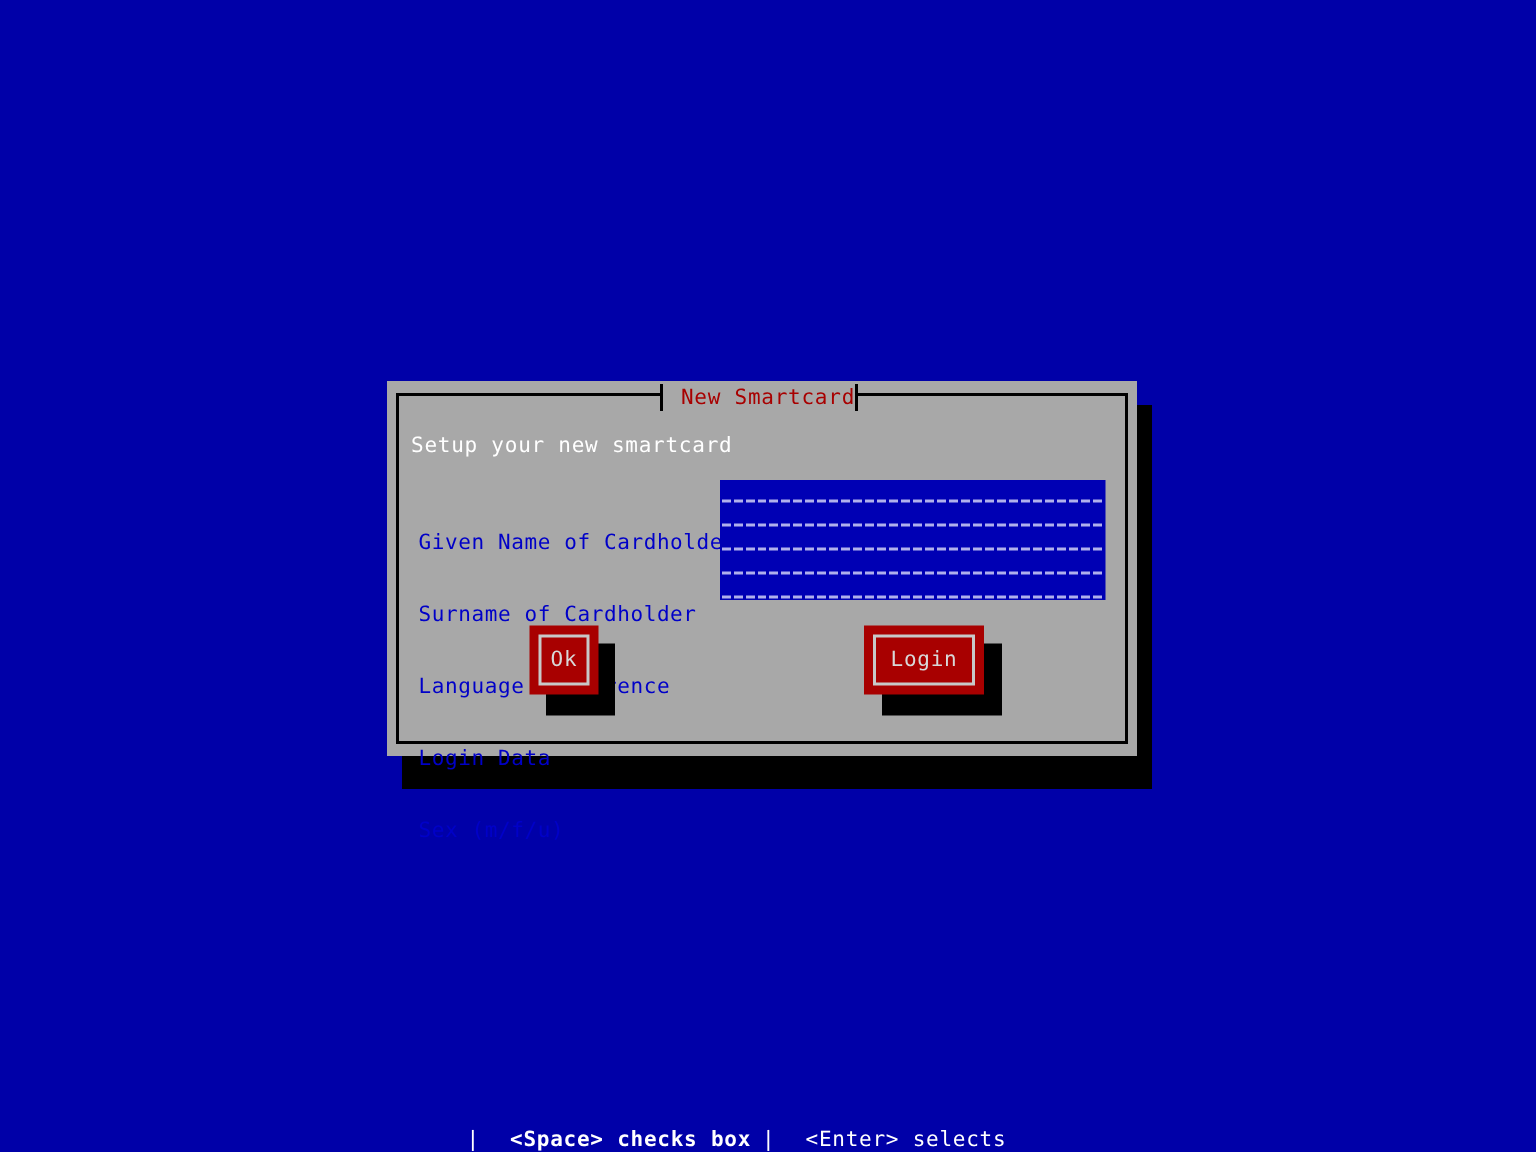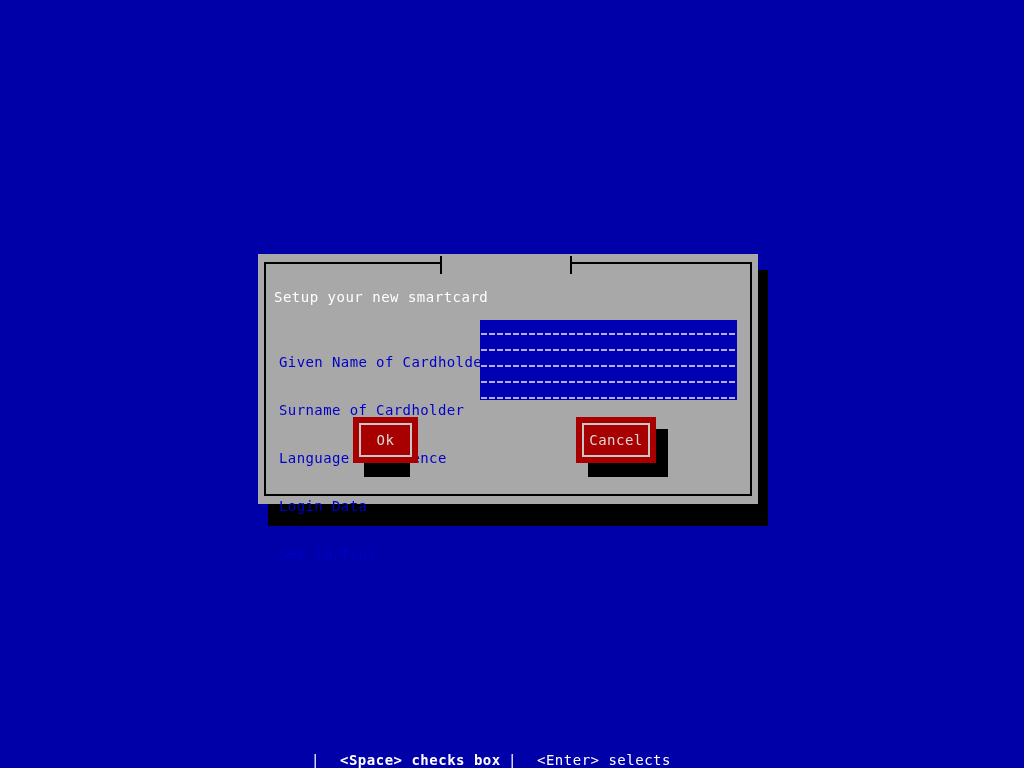--- a/index.html
+++ b/index.html
@@ -173,21 +173,21 @@
     transform: translateY(-50%);
     text-align: center;
     color: #d8d8d8;
     font-size: 14px;
     line-height: 16px;
     letter-spacing: 0.5px;
     white-space: pre;
   }
 
   #ok-shadow     { left: 364px; top: 429px; width: 46px; height: 48px; }
-  #ok-button     { left: 353px; top: 417px; width: 65px; height: 46px; }
+  #ok-button     { left: 353px; top: 417px; width: 46px; height: 46px; }
   #cancel-shadow { left: 588px; top: 429px; width: 80px; height: 48px; }
   #cancel-button { left: 576px; top: 417px; width: 80px; height: 46px; }
 
   
   .status-bar {
     position: absolute;
     left: 0;
     bottom: 0;
     width: 1024px;
     height: 16px;
@@ -212,20 +212,21 @@
 
   <div class="dialog-shadow"></div>
 
   <div class="dialog">
     <div class="dialog-inner-border"></div>
   </div>
 
   <div class="title-gap left"></div>
   <div class="title-tick t1"></div>
   <div class="title-tick t2"></div>
+  <div class="dialog-title">New Smartcard</div>
 
   <div class="intro-text">Setup your new smartcard</div>
 
   <div class="labels">
     <div class="label-row">Given Name of Cardholder</div>
     <div class="label-row">Surname of Cardholder</div>
     <div class="label-row">Language Preference</div>
     <div class="label-row">Login Data</div>
     <div class="label-row">Sex (m/f/u)</div>
   </div>
@@ -255,21 +256,21 @@
 
   <div class="btn-shadow" id="ok-shadow"></div>
   <div class="btn" id="ok-button">
     <div class="btn-frame"></div>
     <div class="btn-label">Ok</div>
   </div>
 
   <div class="btn-shadow" id="cancel-shadow"></div>
   <div class="btn" id="cancel-button">
     <div class="btn-frame"></div>
-    <div class="btn-label">Cancel</div>
+    <div class="btn-label">Login</div>
   </div>
 
   <div class="status-bar">
     <span class="sep" id="sep-1">|</span>
     <span class="status-item" id="status-space">&lt;Space&gt; checks box</span>
     <span class="sep" id="sep-2">|</span>
     <span class="status-item" id="status-enter">&lt;Enter&gt; selects</span>
   </div>
 
 </div>

